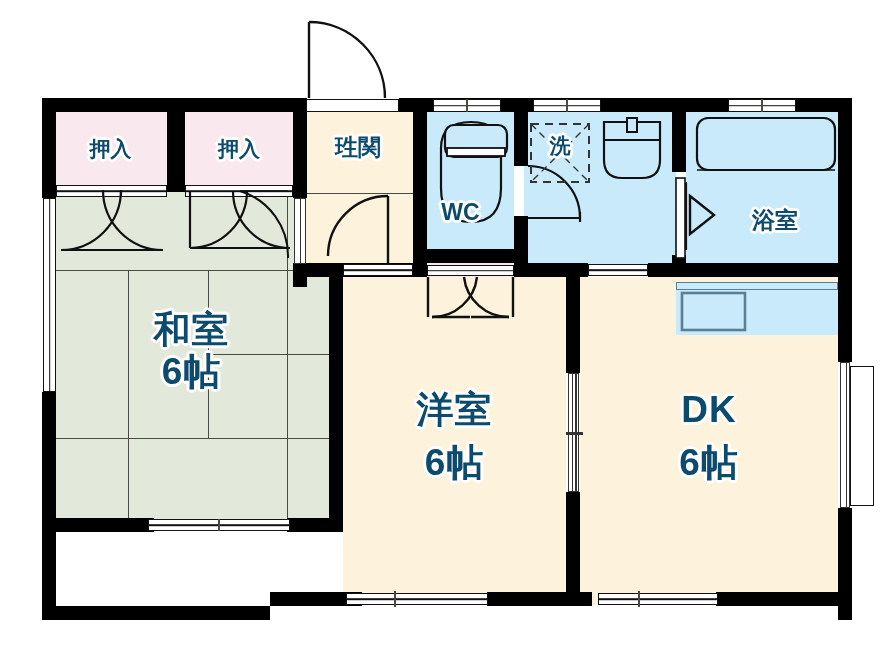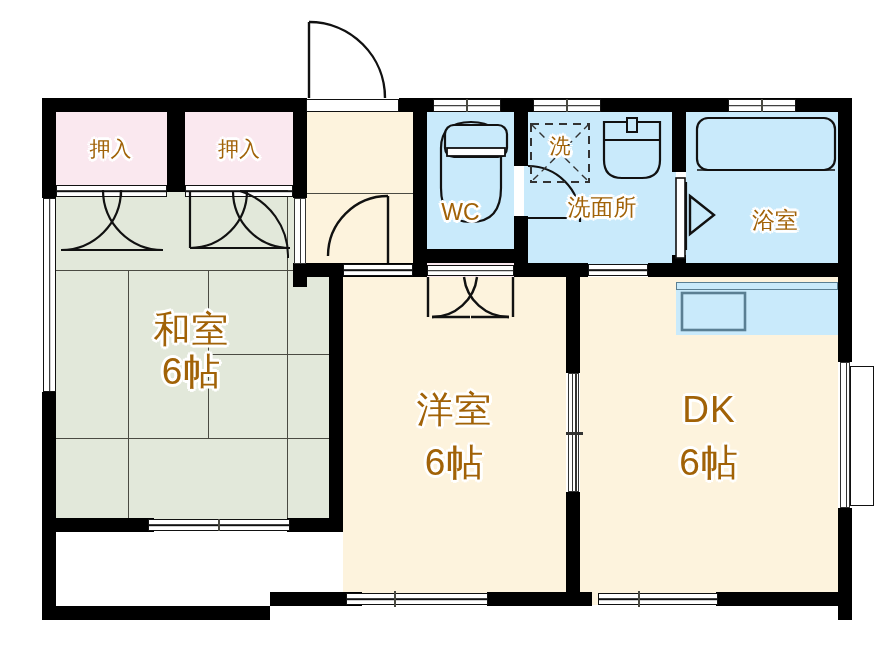--- a/index.html
+++ b/index.html
@@ -15,21 +15,21 @@
   .f-pink  {background:#fae8ef;}
   .f-white {background:#ffffff;}
 
   
   .wall{position:absolute;background:#000000;}
 
   
   .seam{position:absolute;background:#4a4a42;}
 
   
-  .lbl{position:absolute;color:#a16207;font-weight:normal;line-height:1.06;
+  .lbl{position:absolute;color:#0c4a6e;font-weight:bold;line-height:1.06;
        text-align:center;white-space:pre-line;
        text-shadow:
          2px 0 0 #fff,-2px 0 0 #fff,0 2px 0 #fff,0 -2px 0 #fff,
          2px 2px 0 #fff,-2px 2px 0 #fff,2px -2px 0 #fff,-2px -2px 0 #fff,
          3px 0 0 #fff,-3px 0 0 #fff,0 3px 0 #fff,0 -3px 0 #fff;
        pointer-events:none;}
   .lbl-xl{font-size:37px;letter-spacing:1px;}
   .lbl-md{font-size:27px;}
   .lbl-sm{font-size:23px;}
   .lbl-xs{font-size:21px;}
@@ -229,26 +229,26 @@
     <rect x="697" y="118" width="138" height="52" rx="11" fill="#c9eafb" stroke="#111" stroke-width="2.2"></rect>
     <line x1="697" y1="170" x2="835" y2="170" stroke="#111" stroke-width="1.6"></line>
 
     <rect x="682" y="293" width="63" height="37" fill="#c9eafb" stroke="#5a7f93" stroke-width="2.6"></rect>
 
   </svg>
 
   <div class="lbl lbl-xs" style="left:54px;top:138px;width:113px;">押入</div>
   <div class="lbl lbl-xs" style="left:185px;top:138px;width:108px;">押入</div>
 
+  <div class="lbl lbl-sm" style="left:303px;top:135px;width:110px;">珄関</div>
 
   <div class="lbl lbl-sm" style="left:417px;top:200px;width:87px;">WC</div>
 
   <div class="lbl lbl-xs" style="left:531px;top:135px;width:58px;">洗</div>
 
-  <div class="lbl lbl-sm" style="left:528px;top:195px;width:148px;">洗面所</div>
 
   <div class="lbl lbl-sm" style="left:712px;top:208px;width:126px;">浴室</div>
 
   <div class="lbl lbl-xl" style="left:54px;top:310px;width:275px;">和室</div>
   <div class="lbl lbl-xl" style="left:54px;top:352px;width:275px;">6帖</div>
 
   <div class="lbl lbl-xl" style="left:343px;top:390px;width:223px;text-align:center;">洋室</div>
   <div class="lbl lbl-xl" style="left:343px;top:443px;width:223px;">6帖</div>
 
   <div class="lbl lbl-xl" style="left:580px;top:390px;width:258px;">DK</div>

